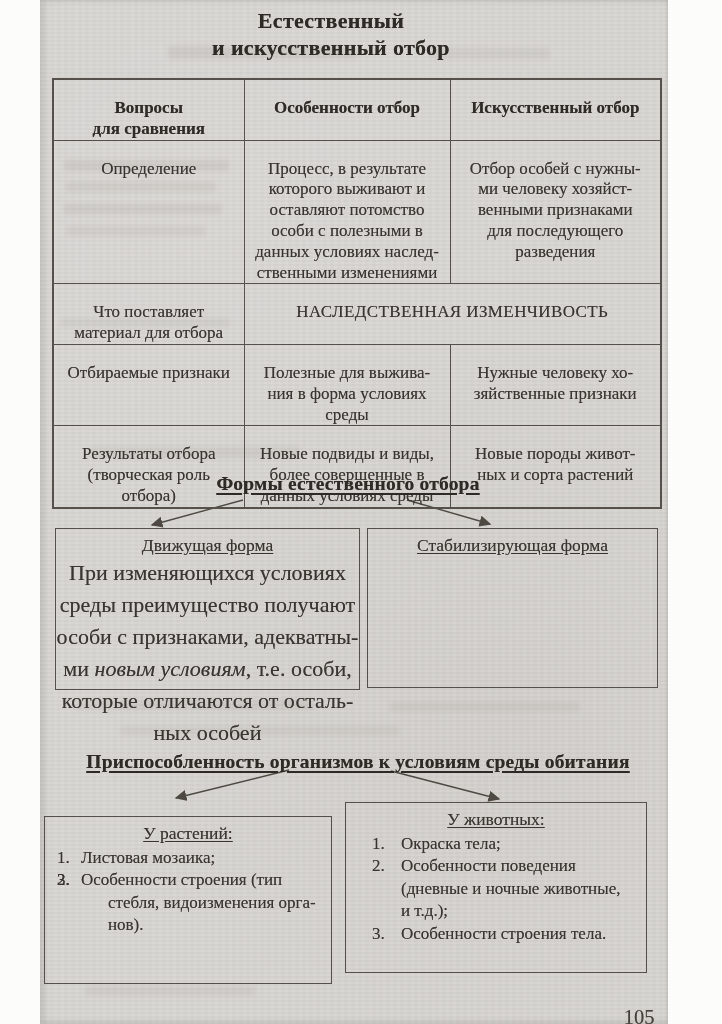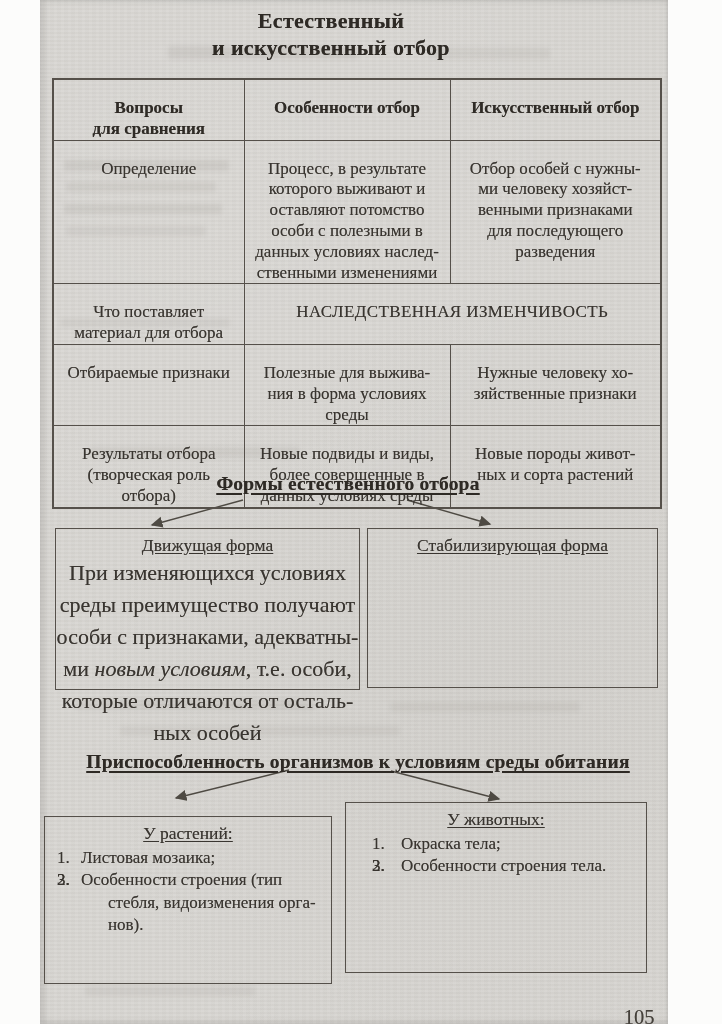--- a/index.html
+++ b/index.html
@@ -204,18 +204,20 @@
     <li class="li"><span class="num">3.</span><span class="txt">Особенности строения (тип
 стебля, видоизменения орга-
 нов).</span></li>
   </ol>
 </section>
 
 <section class="box box-animals">
   <div class="box-title">У животных:</div>
   <ol class="plist">
     <li class="li"><span class="num">1.</span><span class="txt">Окраска тела;</span></li>
-    <li class="li"><span class="num">2.</span></li>
+    <li class="li"><span class="num">2.</span><span class="txt">Особенности поведения
+(дневные и ночные животные,
+и т.д.);</span></li>
     <li class="li"><span class="num">3.</span><span class="txt">Особенности строения тела.</span></li>
   </ol>
 </section>
 
 <div class="pagenum">105</div>
 
 </body></html>

